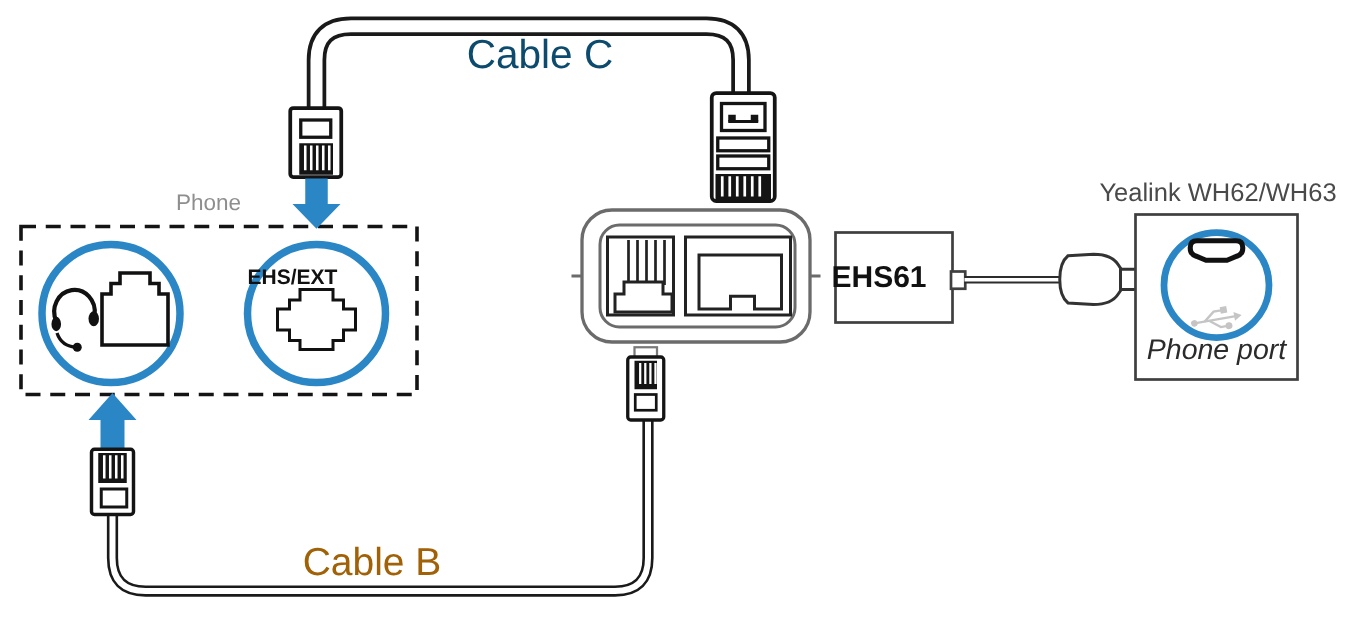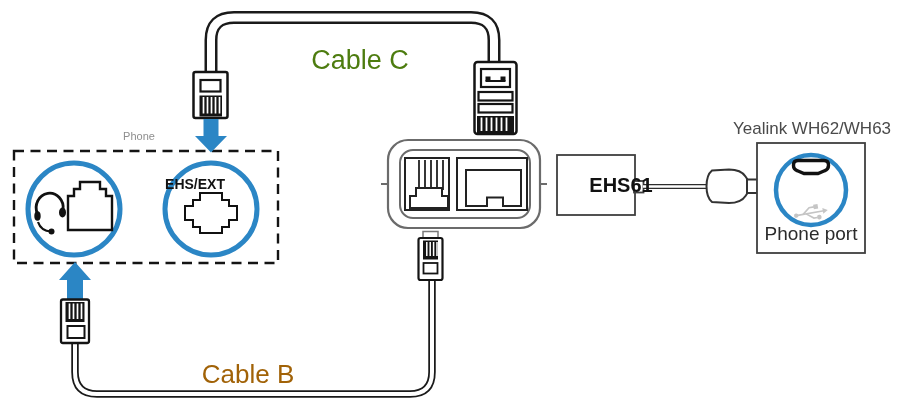--- a/index.html
+++ b/index.html
@@ -7,27 +7,27 @@
     --line:#1a1a1a;
     --muted:#8e8e8e;
   }
   html,body{margin:0;padding:0;background:#fff;}
   .stage{
     position:relative;width:900px;height:418px;background:#ffffff;
     font-family:"Liberation Sans",sans-serif;overflow:hidden;
   }
   .stage svg{position:absolute;left:0;top:0;}
   .label{position:absolute;text-align:center;color:var(--line);white-space:nowrap;}
-  .cable-c-label{left:260px;top:46px;width:200px;font-size:27px;line-height:28px;color:#4d7c0f;}
+  .cable-c-label{left:260px;top:22px;width:200px;font-size:27px;line-height:28px;color:#0c4a6e;}
   .cable-b-label{left:148px;top:360px;width:200px;font-size:26px;line-height:28px;color:#a16207;}
-  .phone-label{left:64px;top:127px;width:150px;font-size:11px;line-height:18px;color:var(--muted);}
+  .phone-label{left:64px;top:127px;width:150px;font-size:15px;line-height:18px;color:var(--muted);}
   .ehs-ext-label{left:135px;top:176px;width:120px;font-size:14px;line-height:16px;font-weight:bold;color:#111;}
-  .ehs61-label{left:582px;top:155px;width:78px;height:60px;display:flex;align-items:center;justify-content:center;font-size:20px;font-weight:bold;color:#111;}
+  .ehs61-label{left:547px;top:155px;width:78px;height:60px;display:flex;align-items:center;justify-content:center;font-size:20px;font-weight:bold;color:#111;}
   .yealink-label{left:712px;top:120px;width:200px;font-size:17px;line-height:18px;color:#4a4a4a;}
-  .phone-port-label{left:756px;top:224px;width:110px;font-size:19px;line-height:19px;color:#2b2b2b;}
+  .phone-port-label{left:756px;top:224px;width:110px;font-size:19px;line-height:19px;color:#2b2b2b;font-style:italic;}
 </style>
 </head>
 <body>
 
 <div class="stage">
 
   <svg width="900" height="418" viewBox="0 0 900 418">
 
     <g>
       <path d="M211,78 V40 Q211,17.5 234,17.5 H471 Q494,17.5 494,40 V68" fill="none" stroke="#1a1a1a" stroke-width="13"></path>

